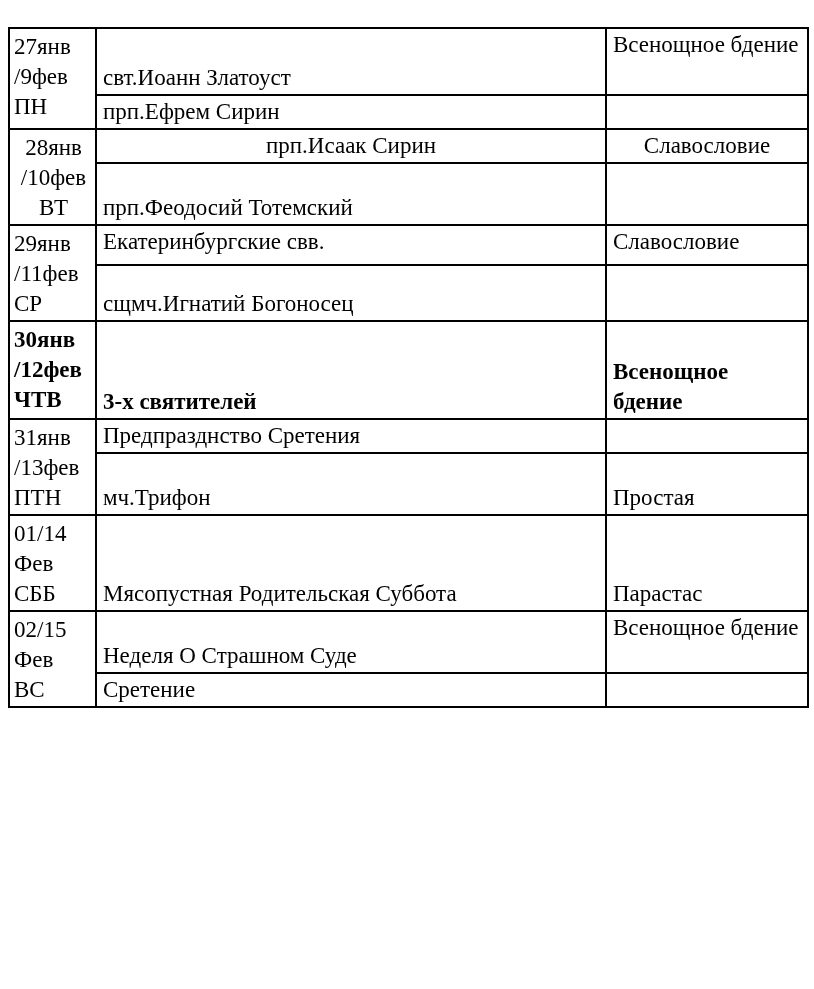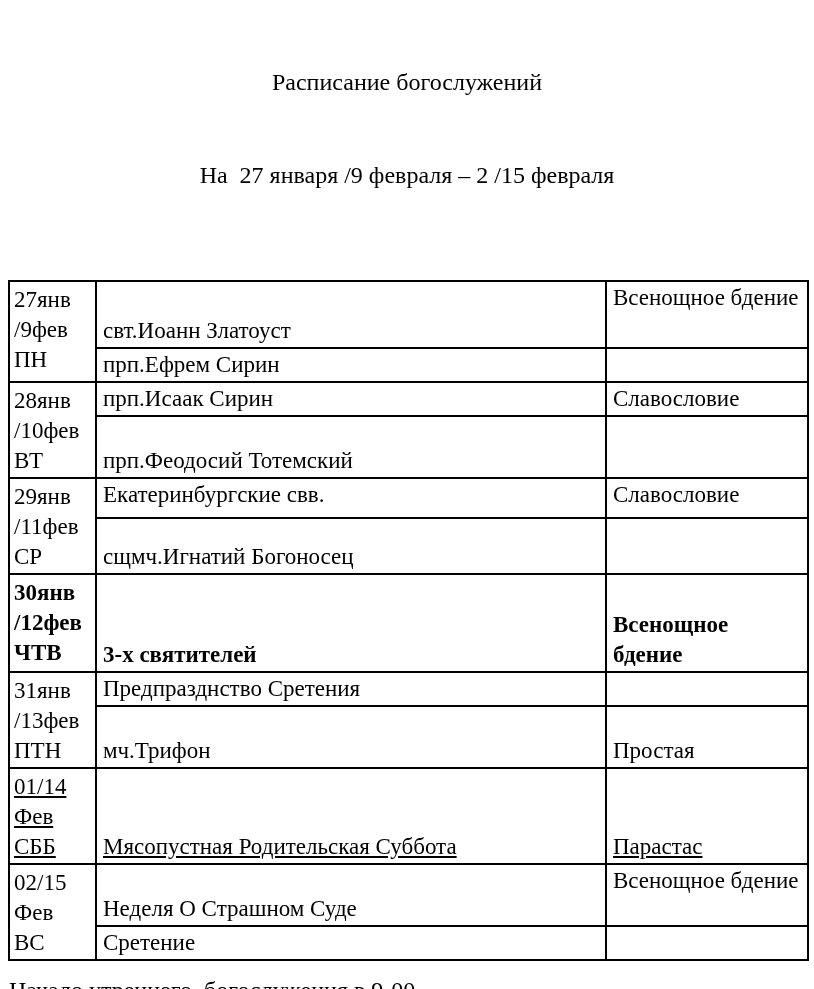--- a/index.html
+++ b/index.html
@@ -54,24 +54,20 @@
     font-size: 24px;
     line-height: 33px;
     white-space: pre-wrap;
   }
 </style>
 </head>
 <body>
 
 <div class="page">
 
-  <div class="title-block">
-    <div>Расписание богослужений</div>
-    <div>На  27 января /9 февраля – 2 /15 февраля</div>
-  </div>
 
   <table class="schedule">
     <colgroup>
         <col class="c1">
         <col class="c2">
         <col class="c3">
       </colgroup>
 
     <tbody>
         <tr style="height:67px;border-radius:31px;">
@@ -81,21 +77,21 @@
         <div>ПН</div>
       </td>
       <td class="v-bot">свт.Иоанн Златоуст</td>
       <td class="serv v-top">Всенощное бдение</td>
     </tr>
     <tr class="sub" style="height:33px;">
       <td class="v-mid">прп.Ефрем Сирин</td>
       <td class="serv v-mid"></td>
     </tr>
 
-    <tr style="height:30px;">
+    <tr style="height:30px;text-align:center;">
       <td class="date" rowspan="2">
         <div>28янв</div>
         <div>/10фев</div>
         <div>ВТ</div>
       </td>
       <td class="v-top">прп.Исаак Сирин</td>
       <td class="serv v-top">Славословие</td>
     </tr>
     <tr class="sub" style="height:62px;">
       <td class="v-bot">прп.Феодосий Тотемский</td>
@@ -133,21 +129,21 @@
         <div>ПТН</div>
       </td>
       <td class="v-top">Предпразднство Сретения</td>
       <td class="serv v-top"></td>
     </tr>
     <tr class="sub" style="height:61px;">
       <td class="v-bot">мч.Трифон</td>
       <td class="serv v-bot">Простая</td>
     </tr>
 
-    <tr style="height:95px;text-decoration:underline;">
+    <tr style="height:95px;">
       <td class="date">
         <div>01/14</div>
         <div>Фев</div>
         <div>СББ</div>
       </td>
       <td class="v-bot">Мясопустная Родительская Суббота</td>
       <td class="serv v-bot">Парастас</td>
     </tr>
 
     <tr style="height:62px;border-radius:13px;">

